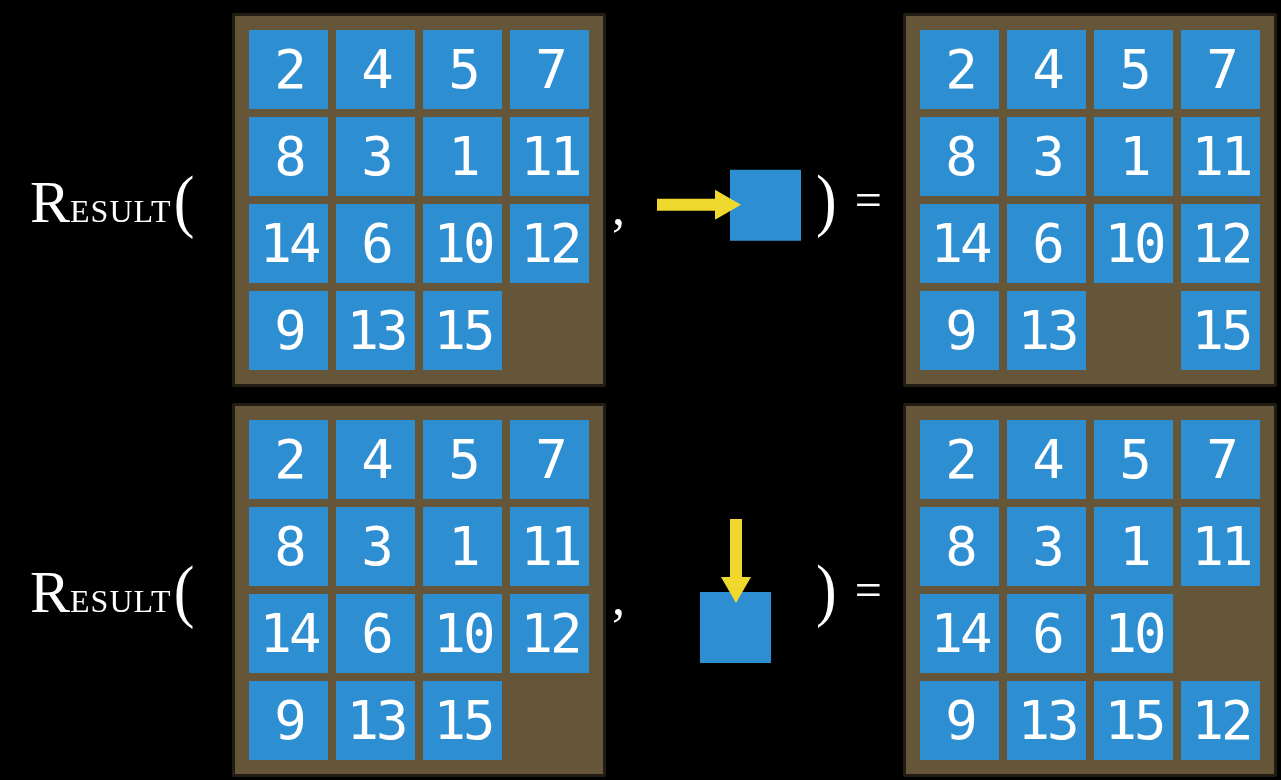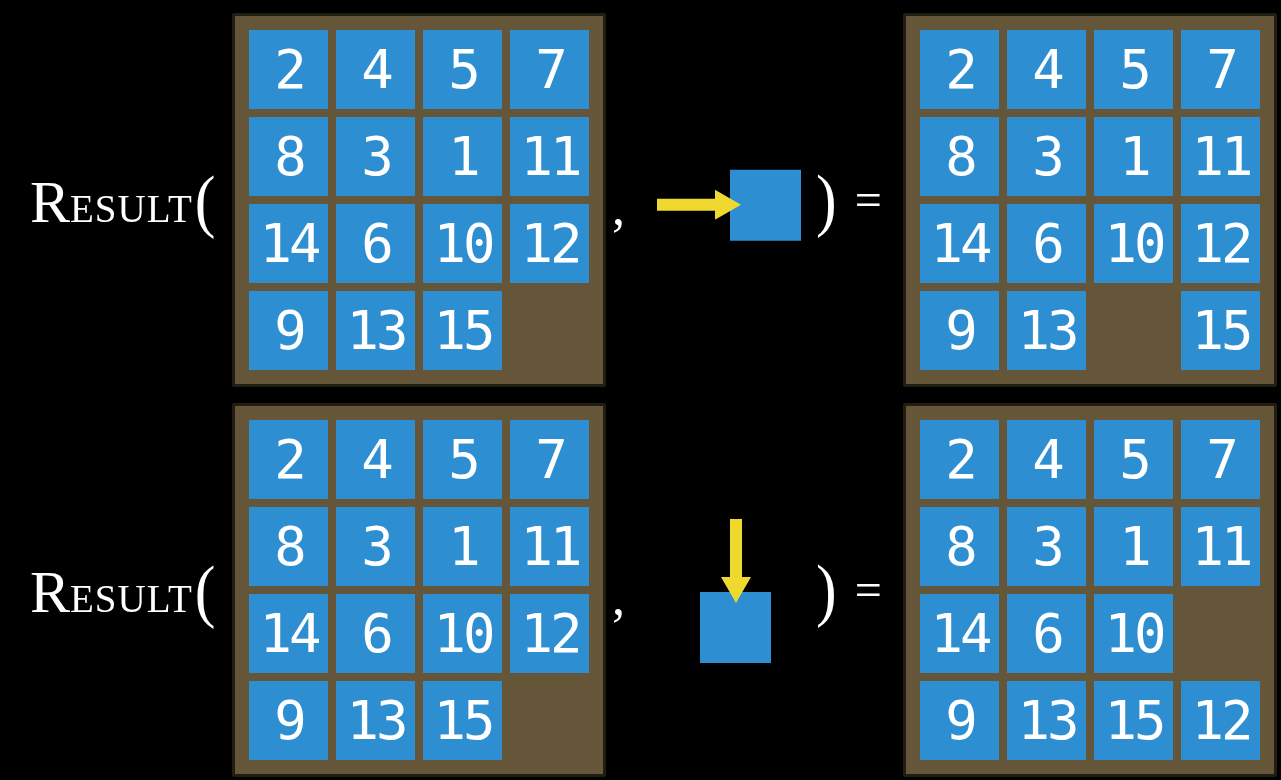--- a/index.html
+++ b/index.html
@@ -20,21 +20,21 @@
   .row{position:absolute;left:0;width:1281px;height:375px;}
   .row-1{top:13px;}
   .row-2{top:403px;}
 
   
   .func{
     position:absolute;left:30px;top:50%;transform:translateY(-50%);
     display:flex;align-items:baseline;white-space:nowrap;
   }
   .func .cap{font-size:60px;line-height:1;}
-  .func .sc{font-size:39px;line-height:1;letter-spacing:1px;margin-top:19px;}
+  .func .sc{font-size:32px;line-height:1;letter-spacing:1px;margin-top:19px;}
   .func .paren{
     font-size:62px;line-height:1;display:inline-block;
     transform:scaleY(1.12);transform-origin:center 60%;margin-left:2px;
   }
 
   
   .board{
     position:absolute;width:374px;height:374px;
     background:var(--board);
     border:3px solid var(--board-border);

